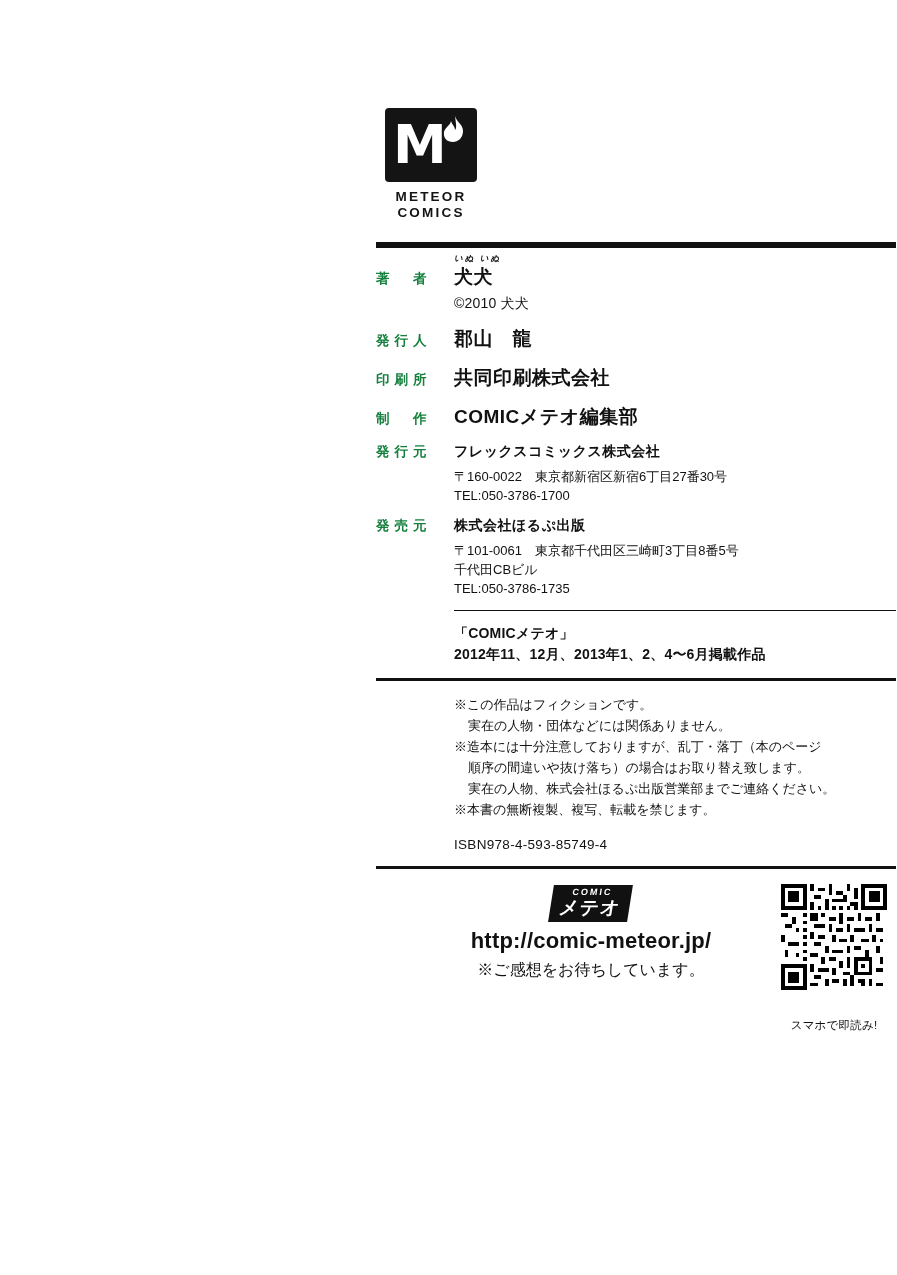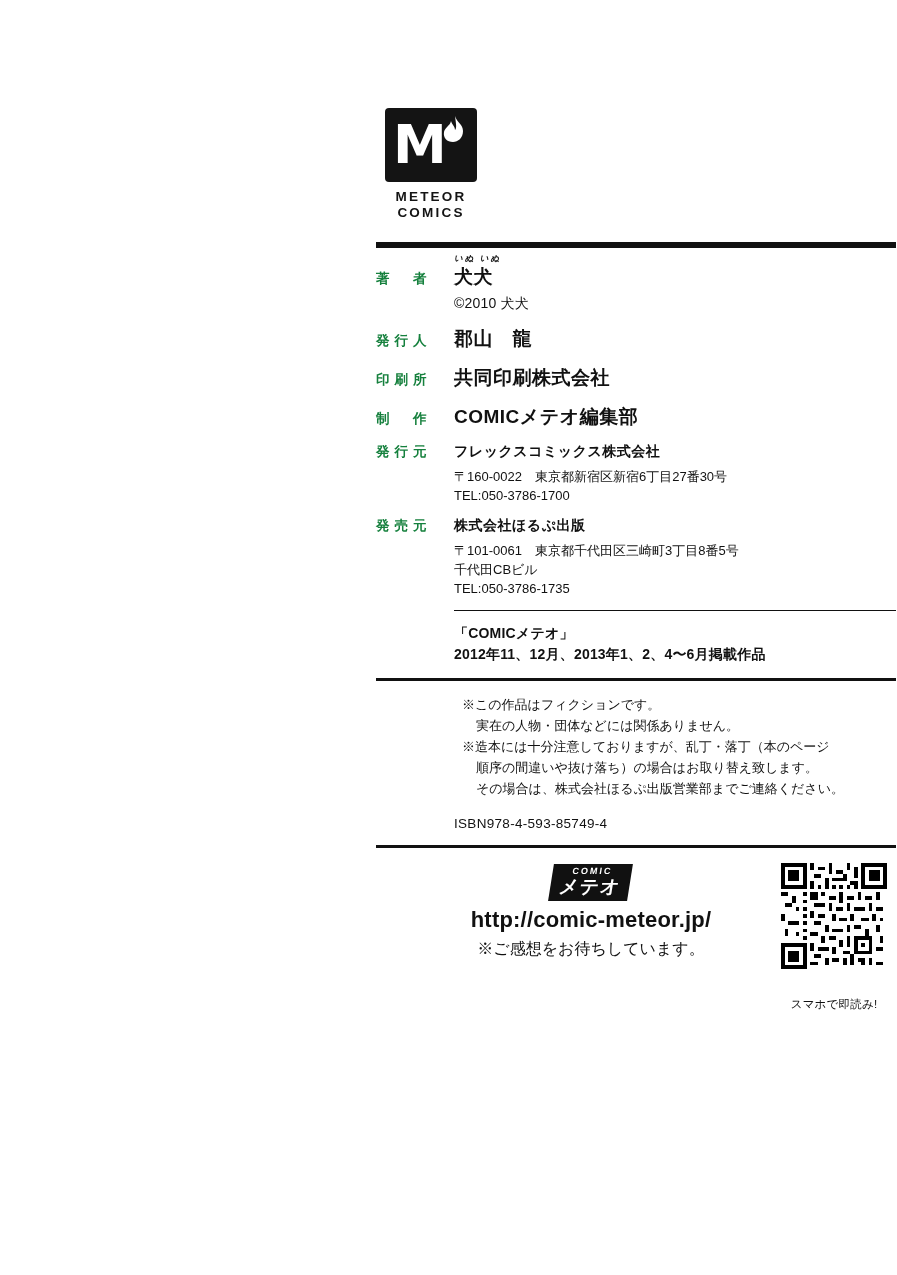--- a/index.html
+++ b/index.html
@@ -177,21 +177,21 @@
     font-weight: bold;
     line-height: 21px;
     letter-spacing: 0.2px;
   }
 
   
   .notices {
     padding: 14px 0 0 78px;
   }
   .notices p {
-    margin: 0 0 1px 8px;
+    margin: 0 0 1px 0;
     font-size: 13px;
     line-height: 20px;
     color: #111111;
   }
   .notices p.indent { text-indent: 14px; }
   .isbn {
     margin: 17px 0 14px 78px;
     font-size: 13.5px;
     letter-spacing: 0.3px;
   }
@@ -345,21 +345,22 @@
       <div>2012年11、12月、2013年1、2、4〜6月掲載作品</div>
     </div>
 
     <div class="rule-thick"></div>
 
     <div class="notices">
       <p>※この作品はフィクションです。</p>
       <p class="indent">実在の人物・団体などには関係ありません。</p>
       <p>※造本には十分注意しておりますが、乱丁・落丁（本のページ</p>
       <p class="indent">順序の間違いや抜け落ち）の場合はお取り替え致します。</p>
-      <p class="indent">その場合は、株式会社ほるぷ出版営業部までご連絡ください。</p>
+      <p class="indent">実在の人物、株式会社ほるぷ出版営業部までご連絡ください。</p>
+      <p>※本書の無断複製、複写、転載を禁じます。</p>
     </div>
 
     <div class="isbn">ISBN978-4-593-85749-4</div>
 
     <div class="rule-thick"></div>
 
     <div class="footer">
       <div class="footer-left">
         <div class="meteo-logo">
           <span class="l1">COMIC</span>

